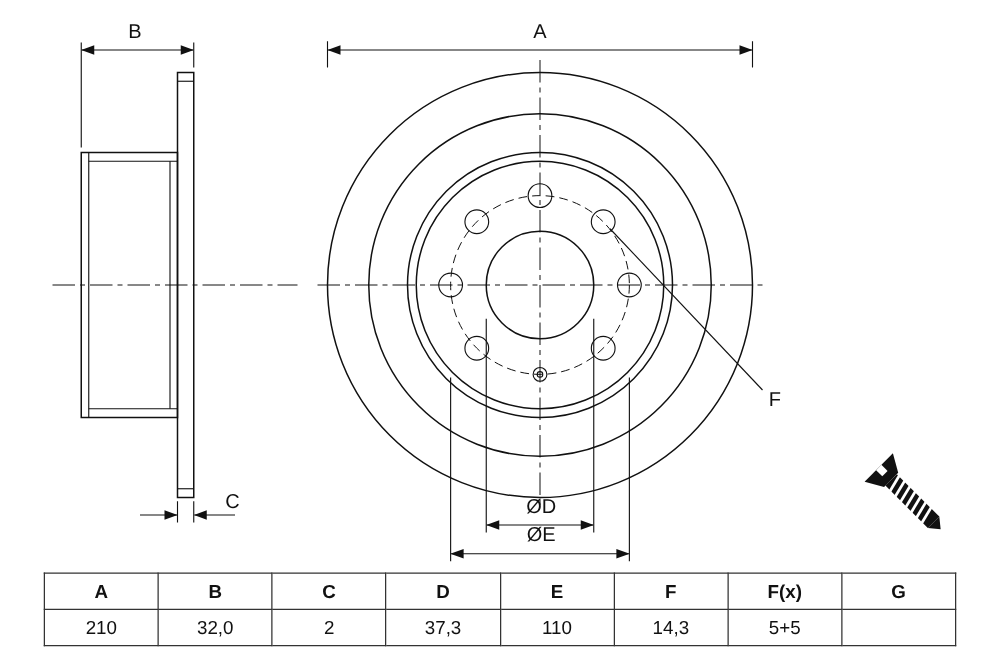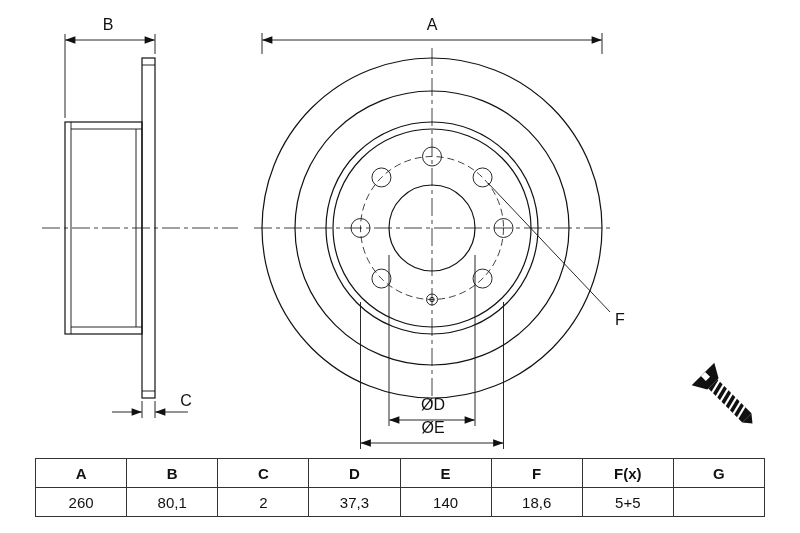--- a/index.html
+++ b/index.html
@@ -146,25 +146,25 @@
         <th>C</th>
         <th>D</th>
         <th>E</th>
         <th>F</th>
         <th>F(x)</th>
         <th>G</th>
       </tr>
     </thead>
     <tbody>
       <tr>
-        <td>260</td>
-        <td>80,1</td>
+        <td>210</td>
+        <td>32,0</td>
         <td>2</td>
         <td>37,3</td>
-        <td>140</td>
-        <td>18,6</td>
+        <td>110</td>
+        <td>14,3</td>
         <td>5+5</td>
         <td></td>
       </tr>
     </tbody>
   </table>
 
 </div>
 
 </body></html>

